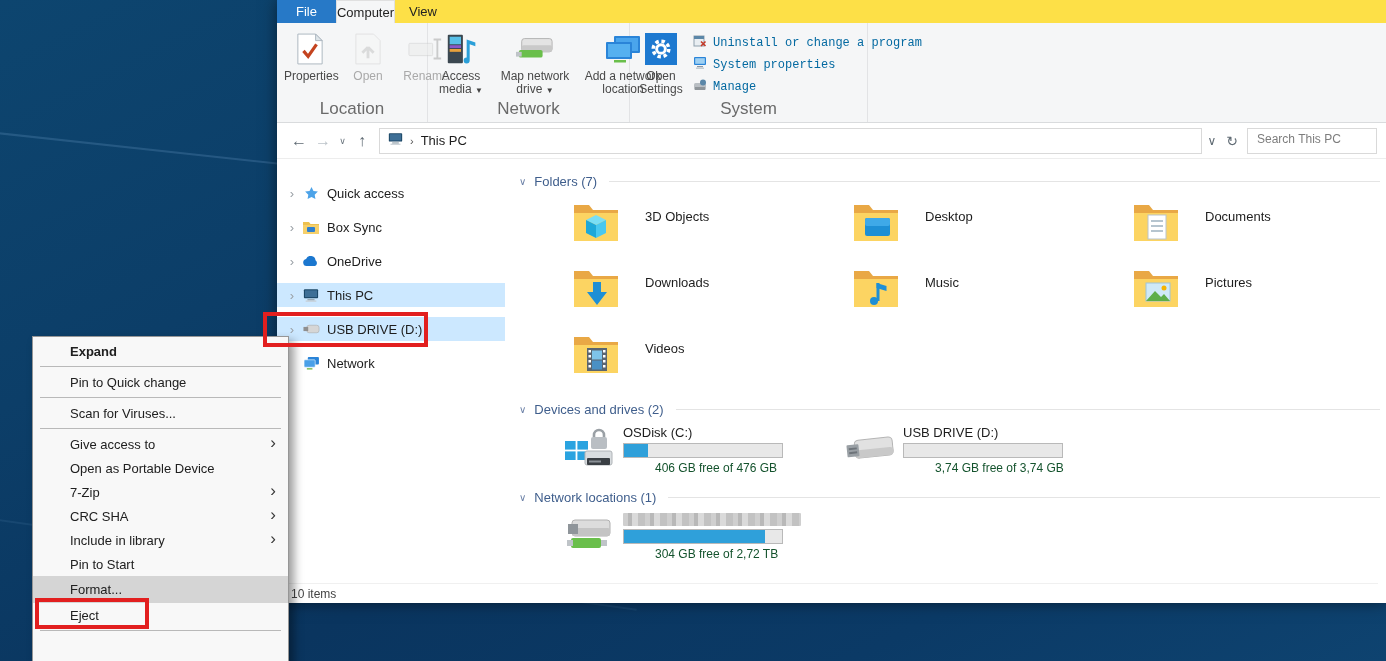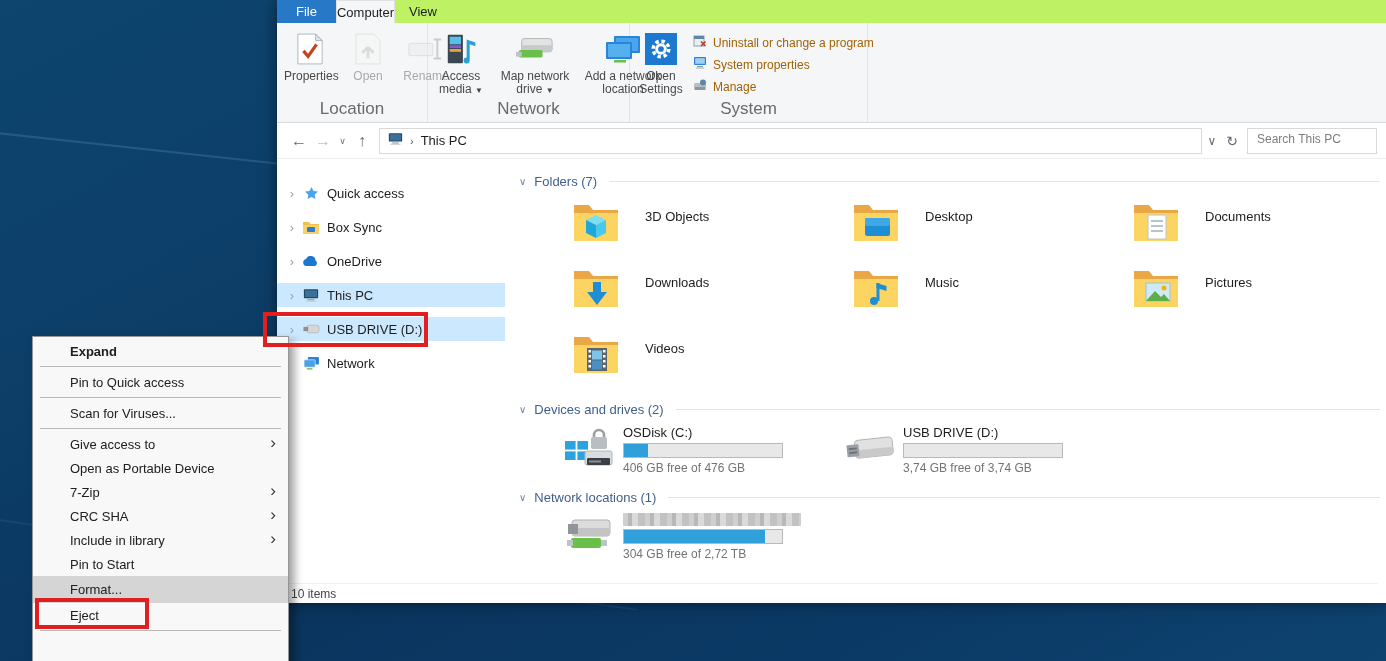--- a/index.html
+++ b/index.html
@@ -16,41 +16,41 @@
   }
   .streak { position:absolute; background:rgba(170,214,252,0.16); height:2px; }
   .streak.s1 { width:920px; left:-40px; top:178px; transform:rotate(6.2deg); }
   .streak.s2 { width:700px; left:-60px; top:560px; transform:rotate(8deg); background:rgba(170,214,252,0.08); }
 
   
   .explorer { position:absolute; left:277px; top:0; width:1109px; height:603px;
     background:#fff; box-shadow:0 0 14px rgba(0,0,0,0.5); }
 
   
-  .tab-bar { height:23px; display:flex; background:#bef264; font-size:13px; }
+  .tab-bar { height:23px; display:flex; background:#fde047; font-size:13px; }
   .tab { padding:0 14px; display:flex; align-items:center; color:#222; cursor:default; }
   .tab.file { background:#2779c7; color:#fff; padding:0 19px; }
   .tab.active { background:#f5f6f7; border:1px solid #e0e0e0; border-bottom:none; padding:0 0; }
 
   
   .ribbon { height:100px; background:#f5f6f7; border-bottom:1px solid #d9dbdd; display:flex; }
   .rgroup { position:relative; border-right:1px solid #e2e3e5; display:flex; flex-direction:column; }
   .rbuttons { flex:1; display:flex; align-items:flex-start; padding:3px 3px 0 3px; }
   .rgroup-label { text-align:center; font-size:17px; color:#6a6a6a; padding:1px 0 3px; }
   .big-btn { display:flex; flex-direction:column; align-items:center; font-size:12px; color:#494949;
     line-height:13px; text-align:center; padding:4px 4px 0; }
   .big-btn .bicon { height:37px; display:flex; align-items:center; justify-content:center; margin-bottom:3px; }
   .big-btn .blabel { display:block; }
   .big-btn.w52 .blabel { width:52px; }
   .big-btn.w80 .blabel { width:80px; }
   .big-btn.w48 .blabel { width:48px; }
   .big-btn.disabled { color:#a9a9a9; }
   .big-btn.disabled .bicon { opacity:.5; filter:grayscale(1); }
   .caret { font-size:8px; color:#444; }
-  .small-col { display:flex; flex-direction:column; padding:8px 10px 0 4px; gap:5px; font-size:12px; color:#a16207; }
+  .small-col { display:flex; flex-direction:column; padding:8px 10px 0 4px; gap:5px; font-size:12px; color:#0369a1;font-family:Liberation Mono, monospace; }
   .small-item { display:flex; align-items:center; gap:6px; height:17px; white-space:nowrap; }
   .settings-sq { width:32px; height:32px; background:#1d79d0; display:flex; align-items:center; justify-content:center; }
 
   
   .address-row { height:36px; display:flex; align-items:center; padding:0 9px 0 10px; border-bottom:1px solid #ededed; }
   .nav-btn { width:24px; text-align:center; color:#5f6a73; font-size:16px; flex-shrink:0; }
   .nav-btn.fwd { color:#bcc3c9; }
   .nav-btn.tiny { font-size:9px; width:15px; color:#6a757e; }
   .crumb-box { flex:1; height:26px; border:1px solid #d9d9d9; background:#fff; display:flex; align-items:center;
     gap:7px; padding:0 8px; font-size:13px; color:#1d1d1d; margin-left:5px; }
@@ -79,21 +79,21 @@
   .ficon { width:46px; height:42px; flex-shrink:0; }
   .tile-label { margin:8px 0 0 26px; color:#1d1d1d; }
 
   .drives-grid { display:grid; grid-template-columns:280px 280px; margin:8px 0 0 46px; }
   .drive-tile { display:flex; height:56px; }
   .dicon { width:50px; height:46px; margin-top:2px; flex-shrink:0; display:flex; align-items:center; justify-content:center; }
   .dinfo { margin-left:8px; }
   .dname { line-height:15px; color:#1d1d1d; }
   .dbar { width:160px; height:15px; border:1px solid #b9b9b9; background:#e8e8e8; margin:3px 0; }
   .dfill { height:100%; background:#2fa0da; }
-  .dfree { font-size:12px; line-height:15px; color:#737373; }
+  .dfree { font-size:12px; line-height:15px; color:#14532d;margin-left:32px; }
   .blur-name { width:178px; height:13px; margin-bottom:2px; border-radius:1px; filter:blur(0.6px);
     background:repeating-linear-gradient(90deg,#cfcfcf 0 5px,#b8b8b8 5px 9px,#dadada 9px 15px,#c2c2c2 15px 22px); }
 
   .status-bar { position:absolute; left:0; right:8px; bottom:0; height:20px; background:#fff;
     border-top:1px solid #f0f0f0; display:flex; align-items:center; padding-left:14px;
     font-size:12px; color:#444; }
 
   
   .context-menu { position:absolute; left:32px; top:336px; width:257px; height:332px; z-index:5;
     background:#f8f8f8; border:1px solid #969696; box-shadow:5px 5px 9px rgba(0,0,0,0.4);
@@ -527,21 +527,21 @@
     <span>10 items</span>
   </div>
 </div>
 
 <div class="context-menu">
   <div class="menu-item bold">
       <span>Expand</span>
     </div>
   <div class="menu-sep"></div>
   <div class="menu-item">
-      <span>Pin to Quick access</span>
+      <span>Pin to Quick change</span>
     </div>
   <div class="menu-sep"></div>
   <div class="menu-item">
       <span>Scan for Viruses...</span>
     </div>
   <div class="menu-sep"></div>
   <div class="menu-item">
       <span>Give access to</span>
       <span class="subarrow">›</span>
     </div>

